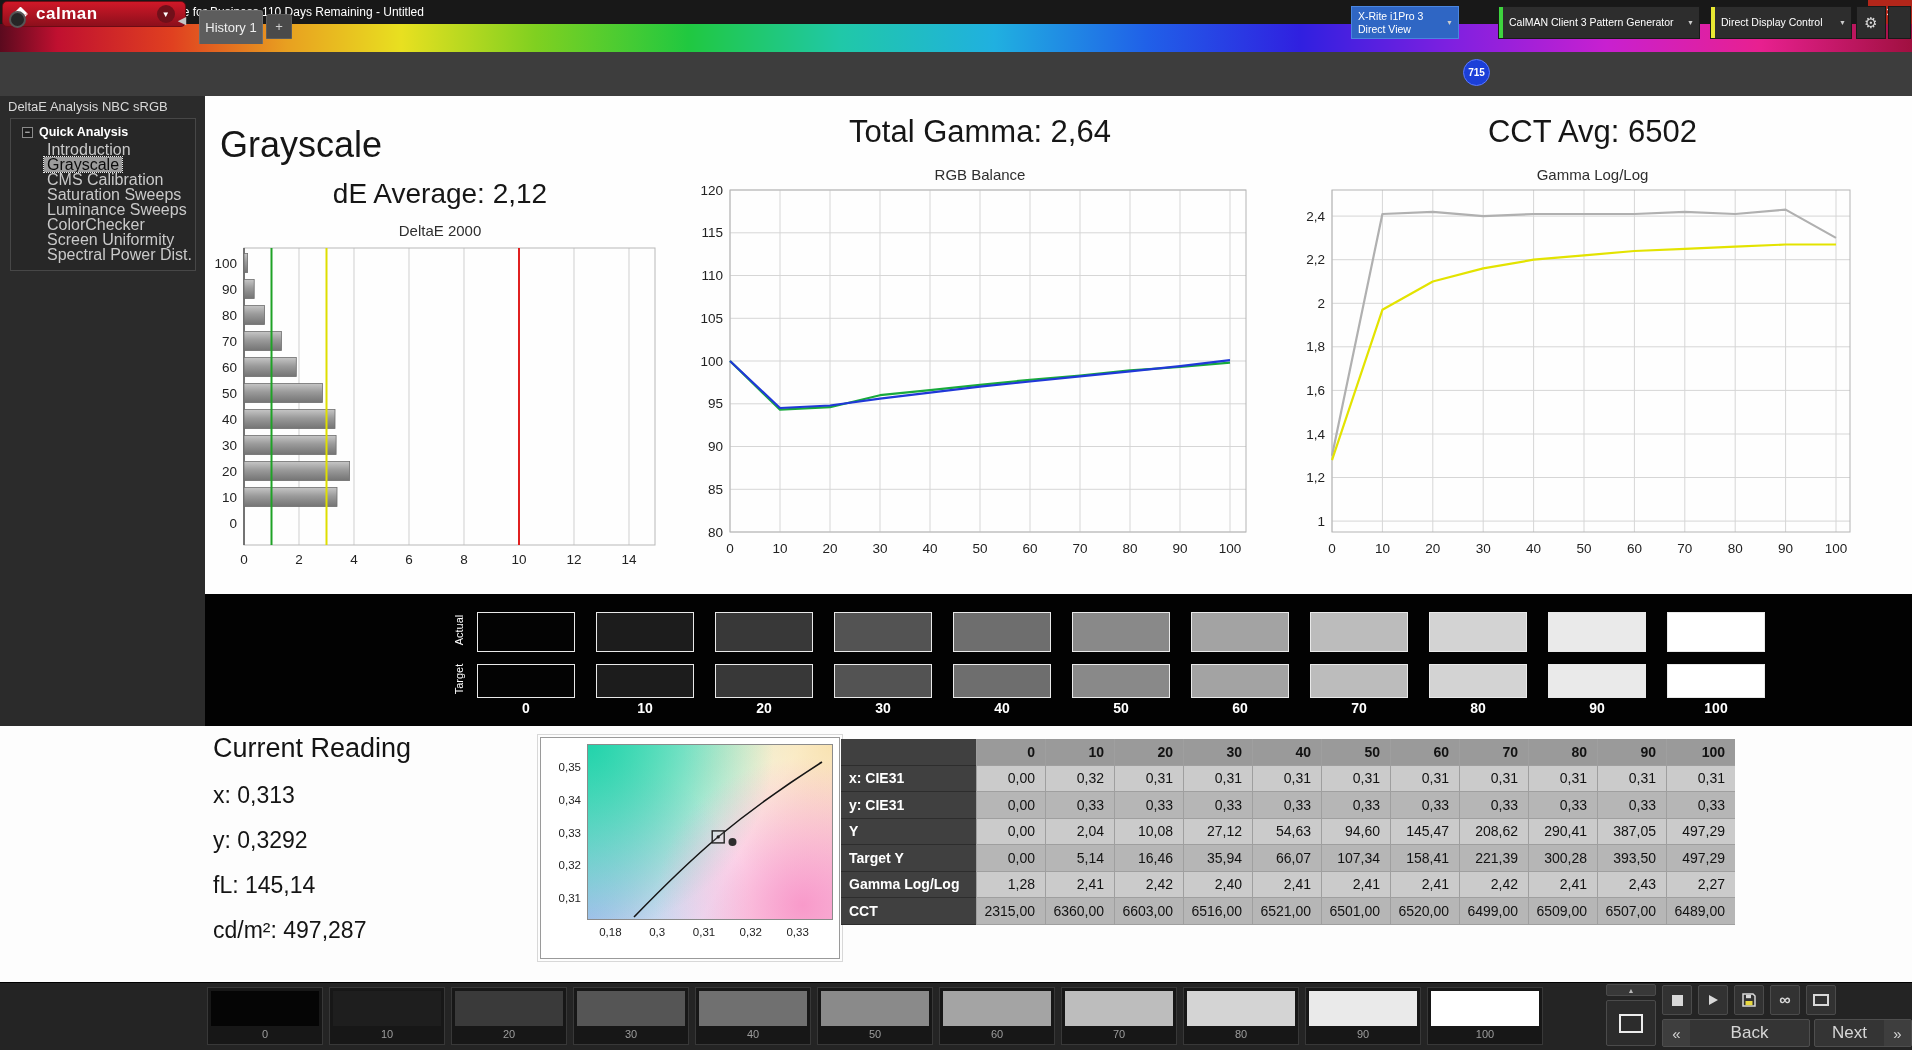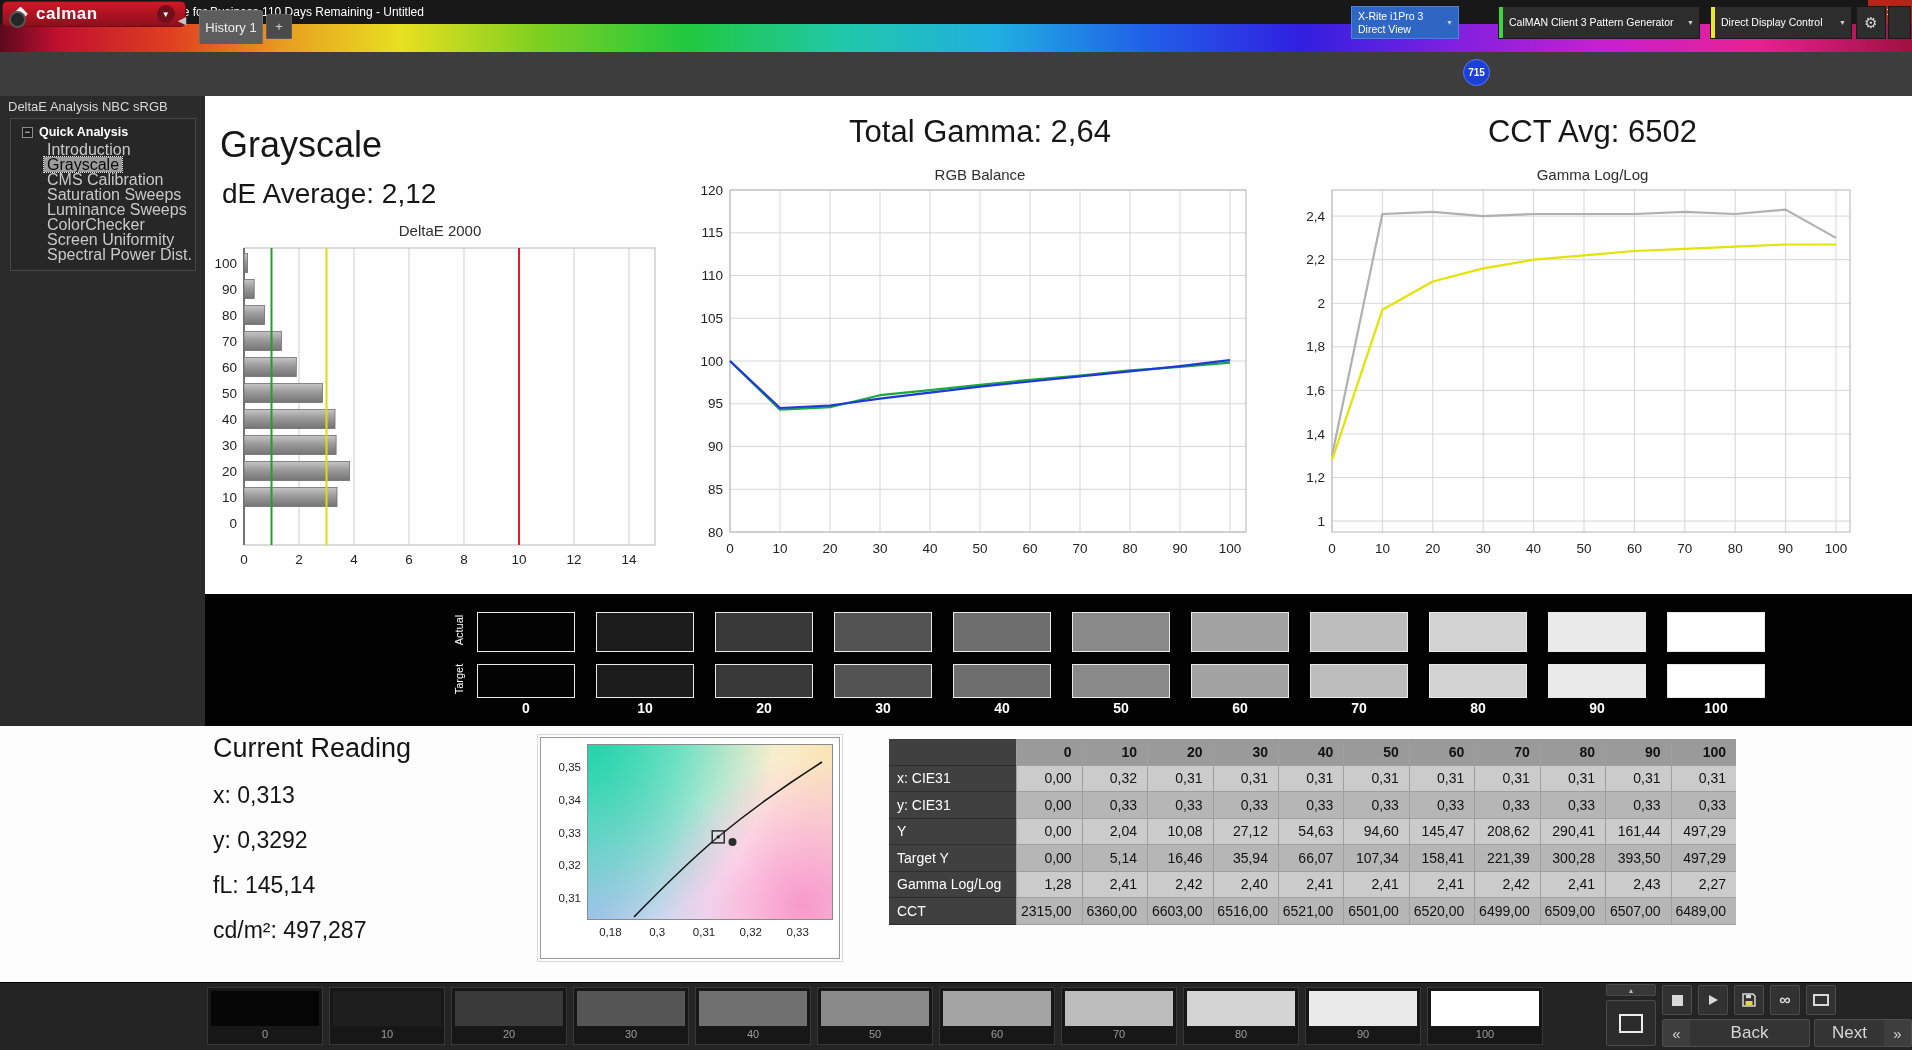--- a/index.html
+++ b/index.html
@@ -49,21 +49,21 @@
   .tree-item{color:#c9c9c9;font-size:16px;line-height:15px;padding:0 3px;margin-left:30px;width:max-content;}
   .tree-item.active{background:#9c9c9c;color:#0c0c0c;outline:1px dotted #e8e8e8;}
 
   
   .upper-bg{position:absolute;left:205px;top:96px;width:1707px;height:498px;background:#fefefe;}
   .band-bg{position:absolute;left:205px;top:594px;width:1707px;height:132px;background:#020202;}
   .lower-bg{position:absolute;left:0;top:726px;width:1912px;height:256px;background:#fdfdfd;}
 
   
   .page-title{position:absolute;left:220px;top:124px;font-size:36px;color:#161616;}
-  .de-average{position:absolute;left:222px;top:178px;width:460px;font-size:28px;color:#161616;}
+  .de-average{position:absolute;left:210px;top:178px;width:460px;text-align:center;font-size:28px;color:#161616;}
   .big-heading{position:absolute;top:114px;font-size:31px;color:#161616;text-align:center;}
   .big-heading.tg{left:690px;width:580px;}
   .big-heading.cct{left:1290px;width:605px;}
 
   
   .chart{position:absolute;}
   .chart-title{text-align:center;font-size:15px;color:#2e2e2e;height:20px;}
   #deltae-chart{left:210px;top:222px;width:460px;}
   #rgb-chart{left:690px;top:156px;width:580px;}
   #rgb-chart .chart-title{padding-top:10px;height:30px;}
@@ -93,21 +93,21 @@
       radial-gradient(circle at 100% 0%, rgba(248,225,170,.9), rgba(248,225,170,0) 50%),
       radial-gradient(circle at 0% 100%, rgba(160,180,242,.8), rgba(160,180,242,0) 55%),
       linear-gradient(120deg,#7de8c8 0%,#d8f0e0 40%,#fff 62%,#f8d8e8 100%);}
   .cie-svg{position:absolute;left:0;top:0;pointer-events:none;}
   .cie-ylab{position:absolute;width:36px;text-align:right;font-size:11.5px;color:#222;left:4px;}
   .cie-xlab{position:absolute;width:44px;text-align:center;font-size:11.5px;color:#222;top:188px;}
 
   
   .gtable{position:absolute;left:841px;top:739px;width:895px;}
   .trow{display:flex;height:26.5px;}
-  .tlabel{width:135px;background:#404040;color:#fff;font-weight:normal;font-size:14px;display:flex;align-items:center;padding-left:8px;border-bottom:1px solid #2d2d2d;margin-left:48px;}
+  .tlabel{width:135px;background:#404040;color:#fff;font-weight:bold;font-size:14px;display:flex;align-items:center;padding-left:8px;border-bottom:1px solid #2d2d2d;}
   .tcell{width:69px;display:flex;align-items:center;justify-content:flex-end;padding-right:10px;font-size:14px;color:#121212;border-left:1px solid #9f9f9f;border-bottom:1px solid #9f9f9f;}
   .thead .tlabel{background:#404040;}
   .thead .tcell{background:#9a9a9a;font-weight:bold;}
   .even .tcell{background:#cbcbcb;}
   .odd .tcell{background:#b6b6b6;}
 
   
   .bottombar{position:absolute;left:0;top:982px;width:1912px;height:68px;background:#242424;border-top:1px solid #000;}
   .tile{position:absolute;top:987px;width:116px;height:58px;background:#171717;border:1px solid #383838;display:flex;flex-direction:column;align-items:center;}
   .tile-swatch{margin-top:3px;width:108px;height:35px;}
@@ -479,21 +479,21 @@
         <div class="tlabel">Y</div>
         <div class="tcell">0,00</div>
         <div class="tcell">2,04</div>
         <div class="tcell">10,08</div>
         <div class="tcell">27,12</div>
         <div class="tcell">54,63</div>
         <div class="tcell">94,60</div>
         <div class="tcell">145,47</div>
         <div class="tcell">208,62</div>
         <div class="tcell">290,41</div>
-        <div class="tcell">161,44</div>
+        <div class="tcell">387,05</div>
         <div class="tcell">497,29</div>
       </div>
       <div class="trow odd">
         <div class="tlabel">Target Y</div>
         <div class="tcell">0,00</div>
         <div class="tcell">5,14</div>
         <div class="tcell">16,46</div>
         <div class="tcell">35,94</div>
         <div class="tcell">66,07</div>
         <div class="tcell">107,34</div>

